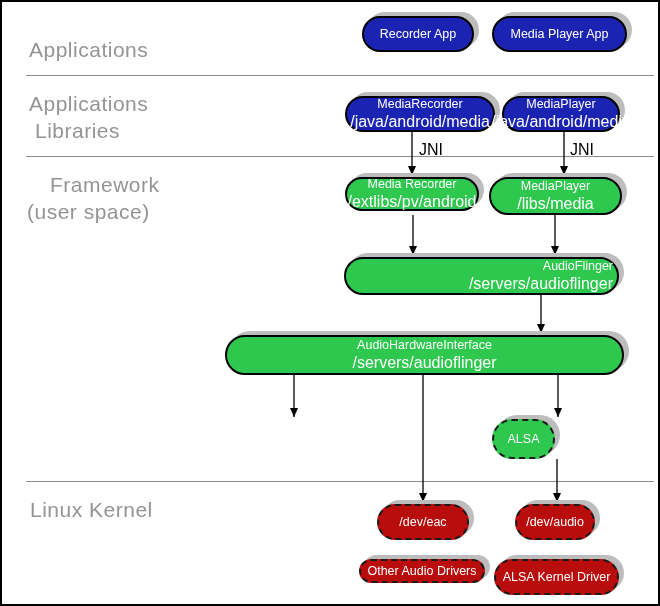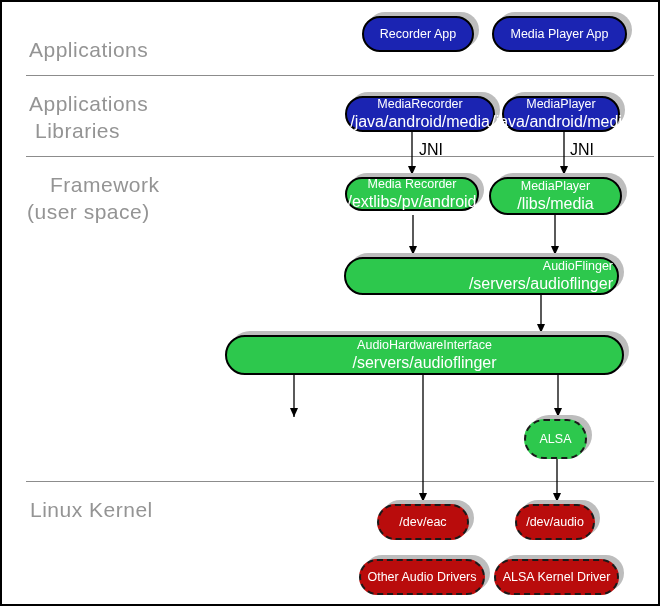--- a/index.html
+++ b/index.html
@@ -85,30 +85,30 @@
     <span class="path">/libs/media</span>
   </div>
   <div class="pill green" style="left:342px;top:255px;width:275px;height:38px;border-radius:19px;align-items:flex-end;">
     <span>AudioFlinger</span>
     <span class="path">/servers/audioflinger</span>
   </div>
   <div class="pill green" style="left:223px;top:333px;width:399px;height:40px;border-radius:20px;">
     <span>AudioHardwareInterface</span>
     <span class="path">/servers/audioflinger</span>
   </div>
-  <div class="pill green dashed" style="left:522px;top:417px;width:63px;height:40px;border-radius:20px;">
+  <div class="pill green dashed" style="left:490px;top:417px;width:63px;height:40px;border-radius:20px;">
     <span>ALSA</span>
   </div>
 
   <div class="pill red dashed" style="left:375px;top:502px;width:92px;height:36px;border-radius:18px;">
     <span>/dev/eac</span>
   </div>
   <div class="pill red dashed" style="left:513px;top:502px;width:80px;height:36px;border-radius:18px;">
     <span>/dev/audio</span>
   </div>
-  <div class="pill red dashed" style="left:357px;top:557px;width:126px;height:36px;border-radius:18px;">
+  <div class="pill red dashed" style="left:357px;top:557px;width:126px;height:24px;border-radius:18px;">
     <span>Other Audio Drivers</span>
   </div>
   <div class="pill red dashed" style="left:492px;top:557px;width:125px;height:36px;border-radius:18px;">
     <span>ALSA Kernel Driver</span>
   </div>
 
 </div>
 
 </body></html>

